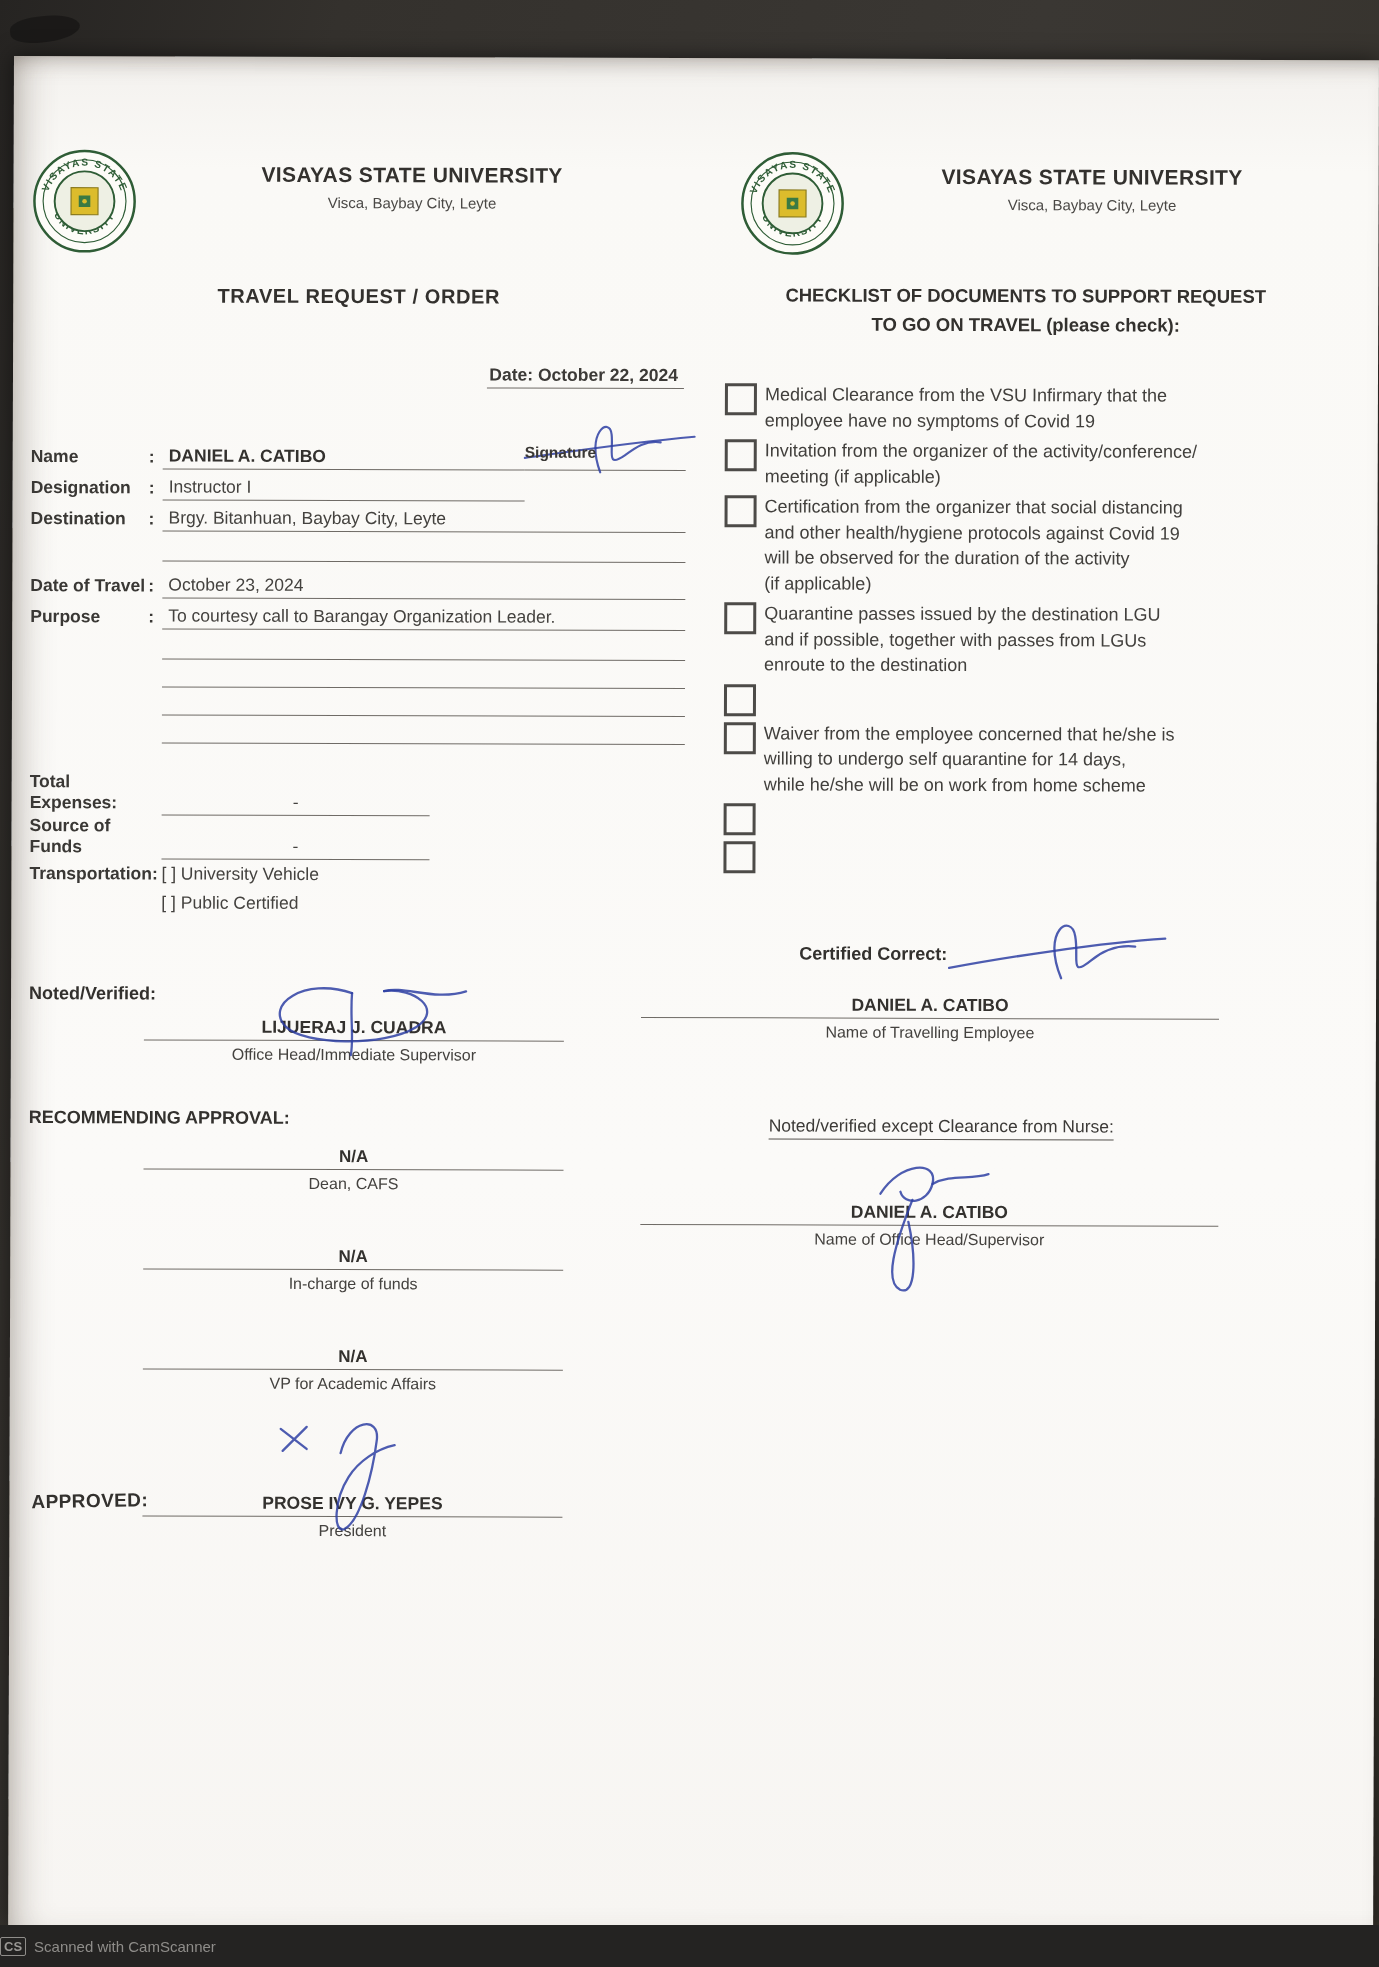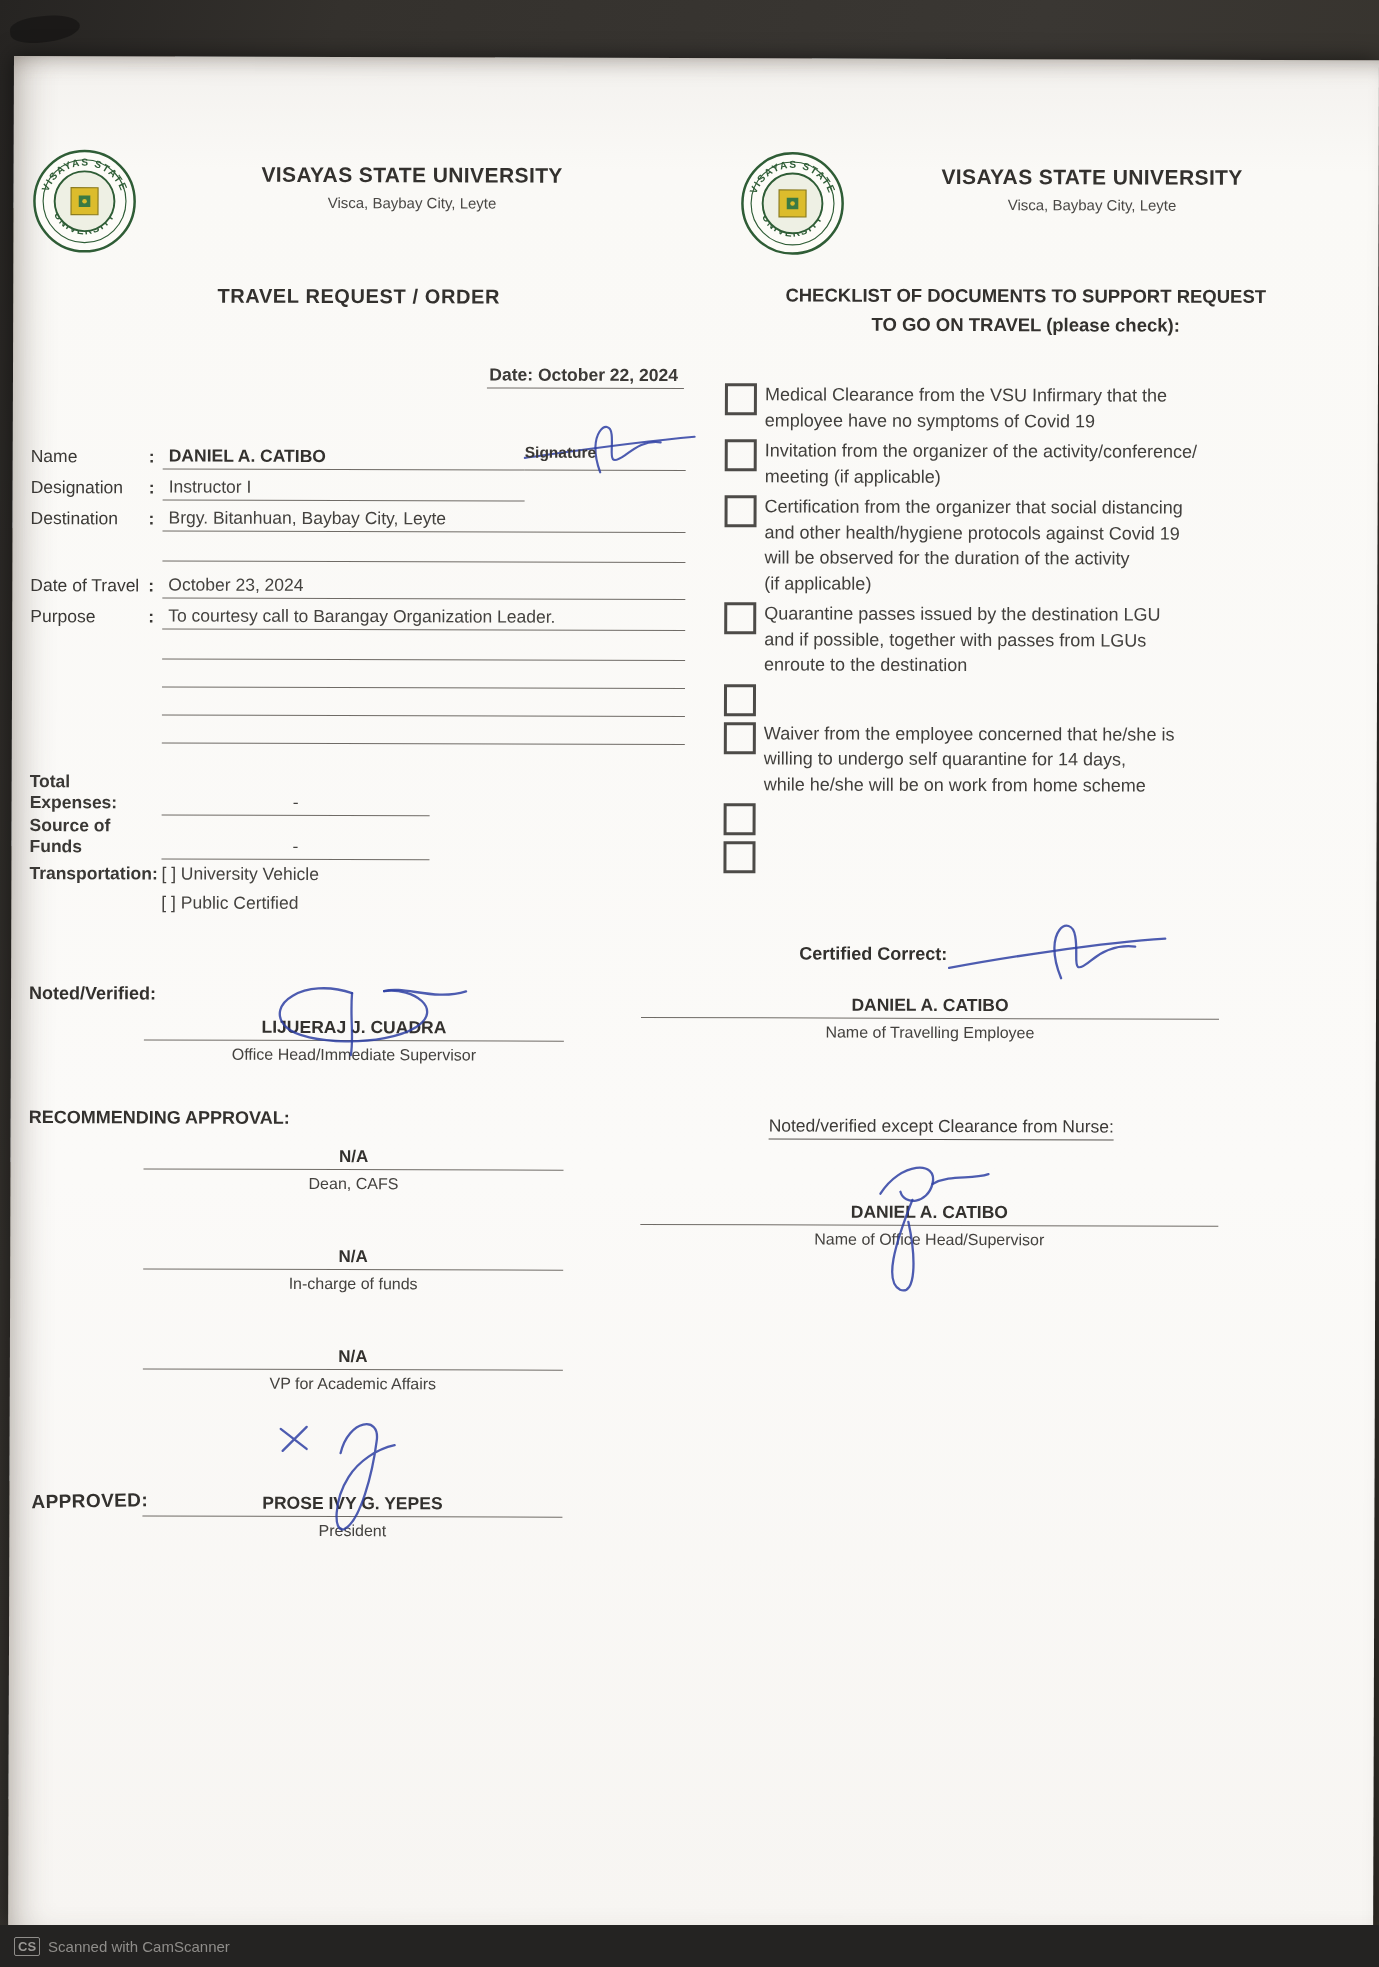--- a/index.html
+++ b/index.html
@@ -28,21 +28,21 @@
   .uni{font-size:21px;font-weight:700;color:#33312e;letter-spacing:.4px;}
   .addr{font-size:15px;margin-top:7px;color:#4a4845;}
   .form-title{text-align:center;font-size:20px;font-weight:700;letter-spacing:.6px;color:#33312e;margin-top:30px;}
   .chk-title{text-align:center;font-size:18.5px;font-weight:700;color:#33312e;margin-top:24px;line-height:29px;}
 
   
   .date-line{text-align:right;margin-top:56px;padding-right:2px;}
   .date-line span{display:inline-block;border-bottom:1.5px solid #6f6b66;padding:0 6px 2px 2px;font-size:17.5px;font-weight:600;color:#3c3a37;}
   .rows{margin-top:52px;font-size:17.5px;}
   .frow{display:flex;align-items:flex-end;min-height:29px;margin-bottom:2px;}
-  .flabel{flex:0 0 118px;font-weight:400;color:#3a3835;padding-bottom:2px;}
+  .flabel{flex:0 0 118px;font-weight:700;color:#3a3835;padding-bottom:2px;}
   .fcolon{flex:0 0 14px;font-weight:700;color:#3a3835;padding-bottom:2px;}
   .fvalue{border-bottom:1.5px solid #6f6b66;padding:0 4px 2px 6px;color:#44423f;}
   .w-fixed{flex:0 0 352px;}
   .w-flex{flex:1;}
   .bold{font-weight:700;color:#33312e;}
   .sig-slot{flex:1;position:relative;border-bottom:1.5px solid #6f6b66;height:29px;}
   .sig-slot svg{position:absolute;left:-6px;bottom:-10px;overflow:visible;}
   .sig-caption{position:absolute;top:3px;left:0;right:0;text-align:left;font-size:15.5px;font-weight:700;color:#3a3835;}
   .blank-line{margin-left:132px;border-bottom:1.5px solid #6f6b66;height:27px;}
   .gap14{height:14px;}.gap8{height:8px;}
@@ -78,21 +78,21 @@
   .zone-wide .zcaption{margin-top:5px;font-size:16px;color:#44423f;}
   .zone-wide svg,.cert svg.ink{position:absolute;overflow:visible;pointer-events:none;}
   .cert .zone-wide{margin-top:30px;}
   .noted-except{margin-top:74px;position:relative;}
   .ne-heading{display:inline-block;margin-left:58px;font-size:17.5px;color:#3c3a37;border-bottom:1.5px solid #55524e;padding-bottom:2px;}
   .noted-except .zone-wide{margin-top:62px;}
 
   .ink path{fill:none;stroke:#2e3fa3;stroke-width:2.3;stroke-linecap:round;stroke-linejoin:round;opacity:.85;}
 
   
-  .scanbar{position:absolute;left:0;right:0;bottom:0;height:42px;background:#242322;display:flex;align-items:center;padding-left:14px;}
+  .scanbar{position:absolute;left:0;right:0;bottom:0;height:42px;background:#242322;display:flex;align-items:center;}
   .cs-badge{border:1.5px solid #8f8d8a;color:#9a9895;font-size:13px;font-weight:700;padding:1px 3px;border-radius:2px;margin-right:8px;}
   .scan-text{color:#8f8d8a;font-size:15px;}
 
   .seal-ring-text{font-size:10.5px;font-weight:700;letter-spacing:1.6px;fill:#2f5d36;}
 </style>
 </head>
 <body>
 
 <div class="smudge"></div>
 

